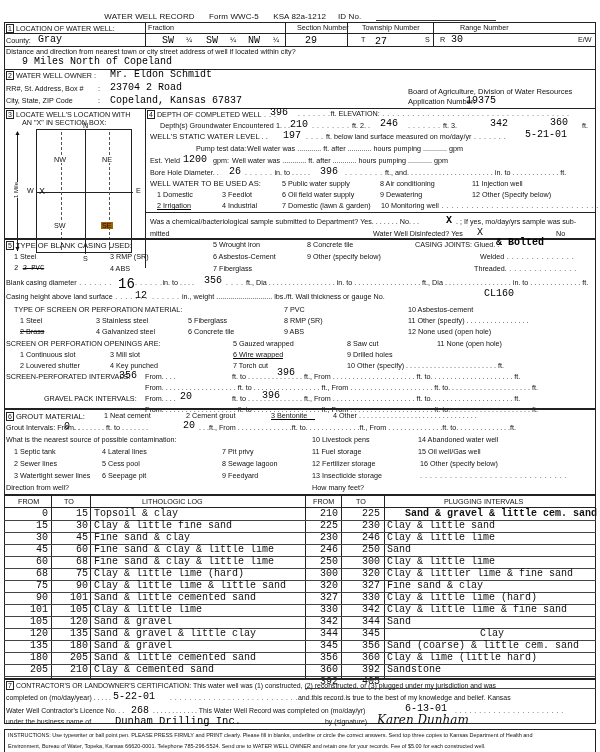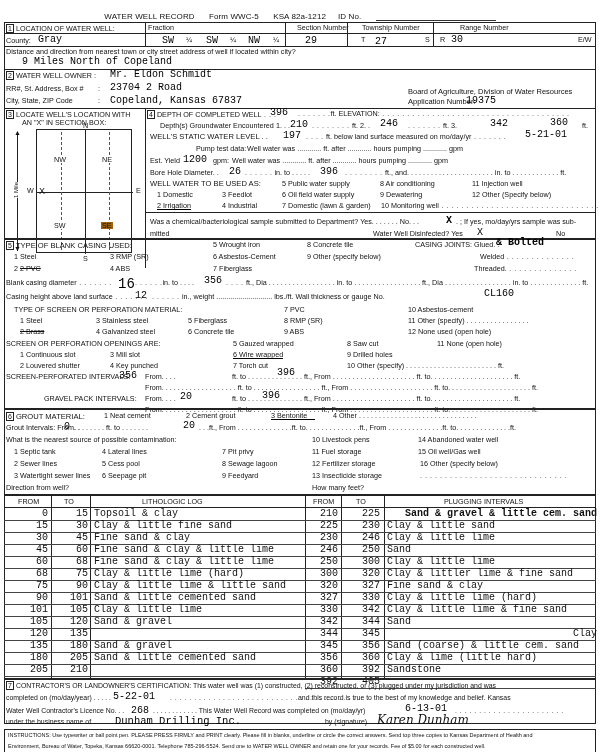--- a/index.html
+++ b/index.html
@@ -154,21 +154,21 @@
   <div class="t mono" style="left:446px;top:205px;font-size:10px;font-weight:bold;">X</div>
   <div class="t" style="left:456px;top:207px;">. ; If yes, mo/day/yrs sample was sub-</div>
   <div class="t" style="left:150px;top:219px;">mitted</div>
   <div class="t" style="left:373px;top:219px;">Water Well Disinfected?  Yes</div>
   <div class="t mono" style="left:477px;top:217px;font-size:10px;">X</div>
   <div class="t" style="left:556px;top:219px;">No</div>
 
   <div class="hl" style="left:4px;top:227px;width:592px;border-top-width:2px;"></div>
   <div class="t" style="left:6px;top:230px;font-size:7.6px;"><span class="num">5</span><span>TYPE OF BLANK CASING USED:</span></div>
   <div class="t" style="left:14px;top:242px;">1 Steel</div>
-  <div class="t" style="left:14px;top:254px;">2 <span class="strike" style="text-decoration-thickness:1px;">2 PVC</span></div>
+  <div class="t" style="left:14px;top:254px;font-family:Liberation Mono, monospace;">2 <span class="strike" style="text-decoration-thickness:1px;">2 PVC</span></div>
   <div class="t" style="left:110px;top:242px;">3 RMP (SR)</div>
   <div class="t" style="left:110px;top:254px;">4 ABS</div>
   <div class="t" style="left:213px;top:230px;">5 Wrought iron</div>
   <div class="t" style="left:213px;top:242px;">6 Asbestos-Cement</div>
   <div class="t" style="left:213px;top:254px;">7 Fiberglass</div>
   <div class="t" style="left:307px;top:230px;">8 Concrete tile</div>
   <div class="t" style="left:307px;top:242px;">9 Other (specify below)</div>
   <div class="t" style="left:415px;top:230px;">CASING JOINTS: Glued. .</div>
   <div class="t mono" style="left:496px;top:227px;font-size:10px;font-weight:bold;">&amp; Bolted</div>
   <div class="t" style="left:480px;top:242px;"><span>Welded</span><span class="dots"> . . . . . . . . . . . . . .</span></div>
@@ -338,37 +338,39 @@
       </div>
       <div style="position: absolute; left: 0px; top: 605px; width: 600px; height: 12px;">
         <div class="cell" style="left: 4px; width: 44px; text-align: right;">105</div>
         <div class="cell" style="left: 52px; width: 36px; text-align: right;">120</div>
         <div class="cell" style="left: 94px; width: 230px; text-align: left;">Sand &amp; gravel</div>
         <div class="hl" style="left: 4px; top: 12px; width: 301px; border-top: 1px solid rgb(68, 68, 68);"></div>
       </div>
       <div style="position: absolute; left: 0px; top: 617px; width: 600px; height: 12px;">
         <div class="cell" style="left: 4px; width: 44px; text-align: right;">120</div>
         <div class="cell" style="left: 52px; width: 36px; text-align: right;">135</div>
+        <div class="cell" style="left: 94px; width: 230px; text-align: left;">Sand &amp; gravel &amp; little clay</div>
         <div class="hl" style="left: 4px; top: 12px; width: 301px; border-top: 1px solid rgb(68, 68, 68);"></div>
       </div>
       <div style="position: absolute; left: 0px; top: 629px; width: 600px; height: 12px;">
         <div class="cell" style="left: 4px; width: 44px; text-align: right;">135</div>
         <div class="cell" style="left: 52px; width: 36px; text-align: right;">180</div>
         <div class="cell" style="left: 94px; width: 230px; text-align: left;">Sand &amp; gravel</div>
         <div class="hl" style="left: 4px; top: 12px; width: 301px; border-top: 1px solid rgb(68, 68, 68);"></div>
       </div>
       <div style="position: absolute; left: 0px; top: 641px; width: 600px; height: 12px;">
         <div class="cell" style="left: 4px; width: 44px; text-align: right;">180</div>
         <div class="cell" style="left: 52px; width: 36px; text-align: right;">205</div>
         <div class="cell" style="left: 94px; width: 230px; text-align: left;">Sand &amp; little cemented sand</div>
         <div class="hl" style="left: 4px; top: 12px; width: 301px; border-top: 1px solid rgb(68, 68, 68);"></div>
       </div>
       <div style="position: absolute; left: 0px; top: 653px; width: 600px; height: 12px;">
         <div class="cell" style="left: 4px; width: 44px; text-align: right;">205</div>
         <div class="cell" style="left: 52px; width: 36px; text-align: right;">210</div>
+        <div class="cell" style="left: 94px; width: 230px; text-align: left;">Clay &amp; cemented sand</div>
         <div class="hl" style="left: 4px; top: 12px; width: 301px; border-top: 1px solid rgb(68, 68, 68);"></div>
       </div>
     </div>
   <div id="log-right">
       <div style="position: absolute; left: 0px; top: 497px; width: 600px; height: 12px;">
         <div class="cell" style="left: 306px; width: 32px; text-align: right;">210</div>
         <div class="cell" style="left: 342px; width: 38px; text-align: right;">225</div>
         <div class="cell" style="left: 387px; width: 210px; text-align: right; font-weight: bold;">Sand &amp; gravel &amp; little cem. sand</div>
         <div class="hl" style="left: 305px; top: 12px; width: 291px; border-top: 1px solid rgb(68, 68, 68);"></div>
       </div>
@@ -422,21 +424,21 @@
       </div>
       <div style="position: absolute; left: 0px; top: 605px; width: 600px; height: 12px;">
         <div class="cell" style="left: 306px; width: 32px; text-align: right;">342</div>
         <div class="cell" style="left: 342px; width: 38px; text-align: right;">344</div>
         <div class="cell" style="left: 387px; width: 210px; text-align: left;">Sand</div>
         <div class="hl" style="left: 305px; top: 12px; width: 291px; border-top: 1px solid rgb(68, 68, 68);"></div>
       </div>
       <div style="position: absolute; left: 0px; top: 617px; width: 600px; height: 12px;">
         <div class="cell" style="left: 306px; width: 32px; text-align: right;">344</div>
         <div class="cell" style="left: 342px; width: 38px; text-align: right;">345</div>
-        <div class="cell" style="left: 387px; width: 210px; text-align: right;">Clay</div>
+        <div class="cell" style="left: 387px; width: 210px; text-align: center;">Clay</div>
         <div class="hl" style="left: 305px; top: 12px; width: 291px; border-top: 1px solid rgb(68, 68, 68);"></div>
       </div>
       <div style="position: absolute; left: 0px; top: 629px; width: 600px; height: 12px;">
         <div class="cell" style="left: 306px; width: 32px; text-align: right;">345</div>
         <div class="cell" style="left: 342px; width: 38px; text-align: right;">356</div>
         <div class="cell" style="left: 387px; width: 210px; text-align: left;">Sand (coarse) &amp; little cem. sand</div>
         <div class="hl" style="left: 305px; top: 12px; width: 291px; border-top: 1px solid rgb(68, 68, 68);"></div>
       </div>
       <div style="position: absolute; left: 0px; top: 641px; width: 600px; height: 12px;">
         <div class="cell" style="left: 306px; width: 32px; text-align: right;">356</div>

